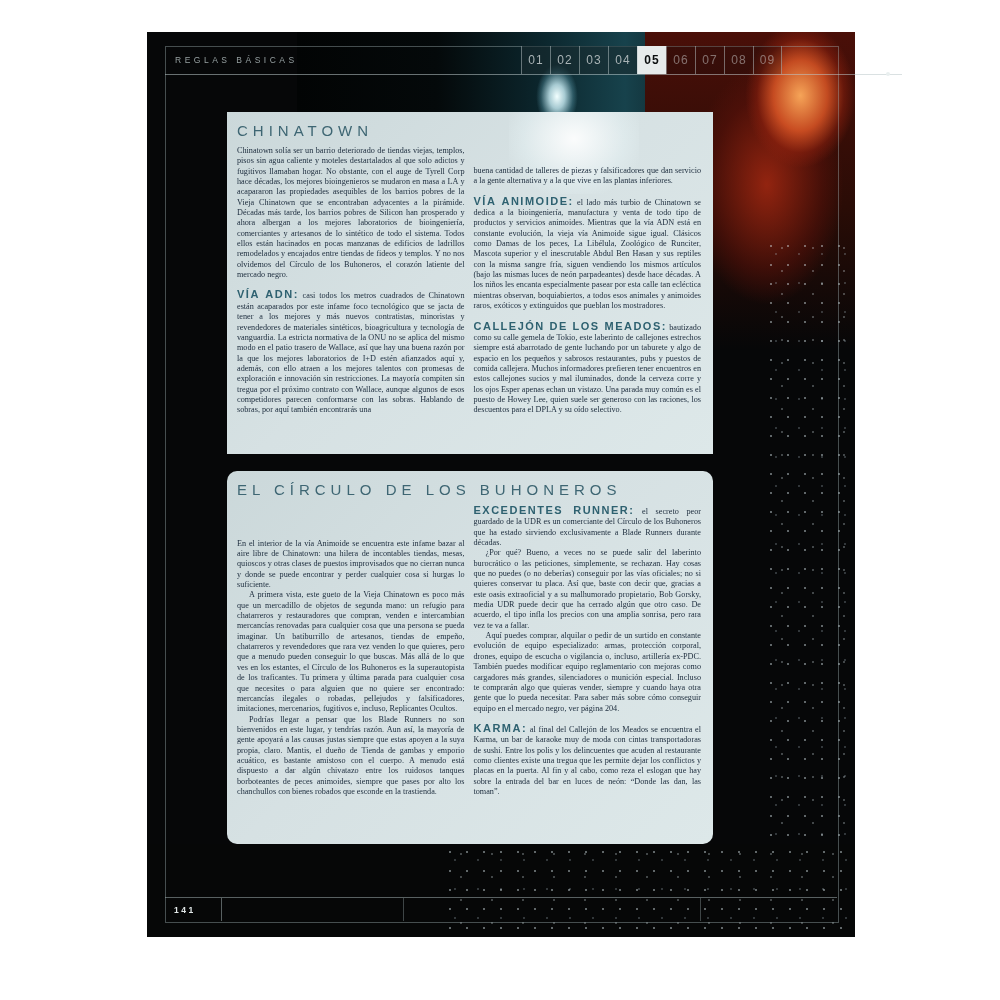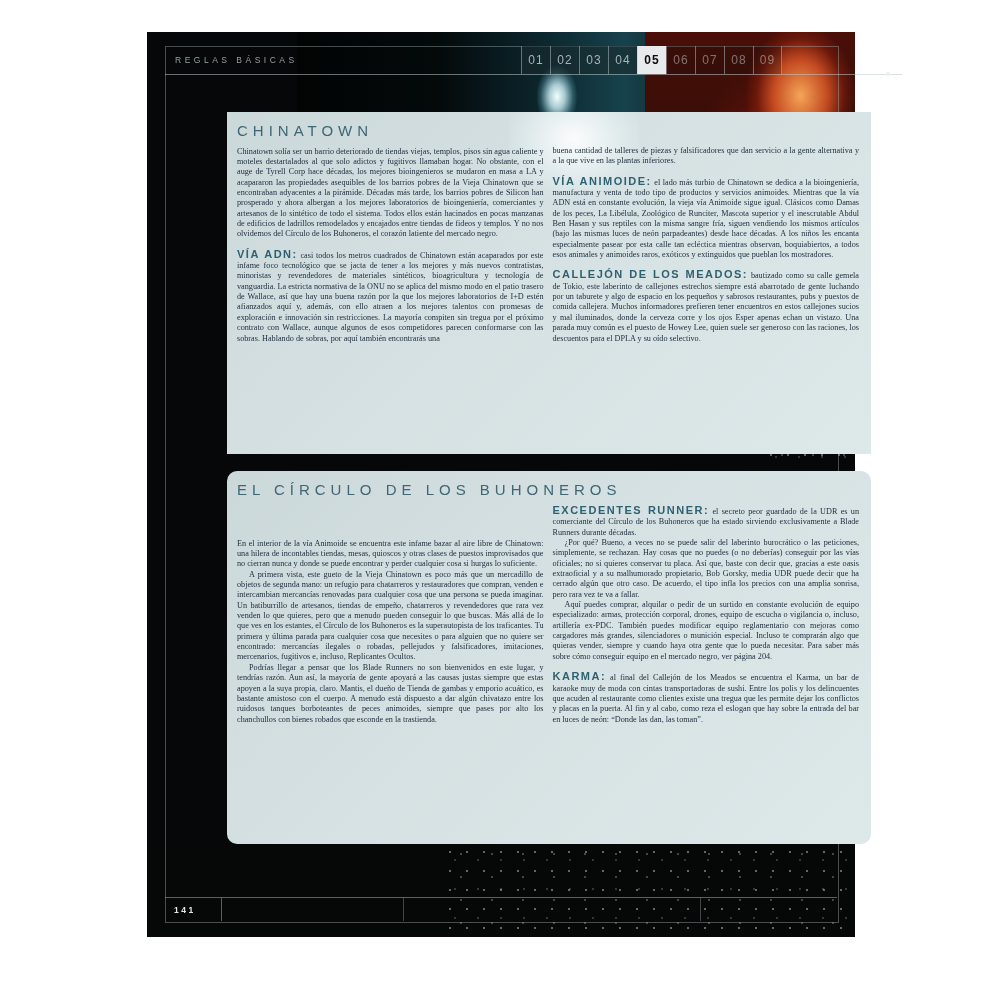--- a/index.html
+++ b/index.html
@@ -46,21 +46,21 @@
        background:#e9efef;}
   .footer-line{position:absolute;left:18px;top:865px;width:672px;height:1px;
        background:rgba(170,185,188,.5);}
   .pagenum-cell{position:absolute;left:18px;top:866px;width:57px;height:23px;
        border-right:1px solid rgba(170,185,188,.5);display:flex;align-items:center;
        padding-left:9px;box-sizing:border-box;}
   .pagenum{font-size:8.5px;font-weight:bold;letter-spacing:2.5px;color:#e2e8e8;}
   .footer-div{position:absolute;top:866px;width:1px;height:23px;background:rgba(170,185,188,.35);}
 
   
-  .panel{position:absolute;left:80px;width:644px;overflow:hidden;box-sizing:border-box;
+  .panel{position:absolute;left:80px;width:486px;overflow:hidden;box-sizing:border-box;
          padding:10px 12px 8px 10px;
          background:linear-gradient(135deg,#cbd8da 0%,#d6e1e3 45%,#dde8e9 100%);}
   .panel-1{top:80px;height:342px;}
   .panel-2{top:439px;height:373px;border-radius:10px;}
   .panel-glow{position:absolute;left:282px;top:-10px;width:130px;height:92px;
       background:radial-gradient(ellipse at 50% 40%,rgba(255,255,255,.9),rgba(236,248,250,.35) 55%,transparent 78%);
       pointer-events:none;}
   .panel-title{margin:0 0 7px 0;font-weight:500;font-size:15px;letter-spacing:5px;
       color:#3e6673;font-family:"Liberation Sans",sans-serif;}
   .cols{display:flex;gap:9px;position:relative;align-items:flex-end;}

